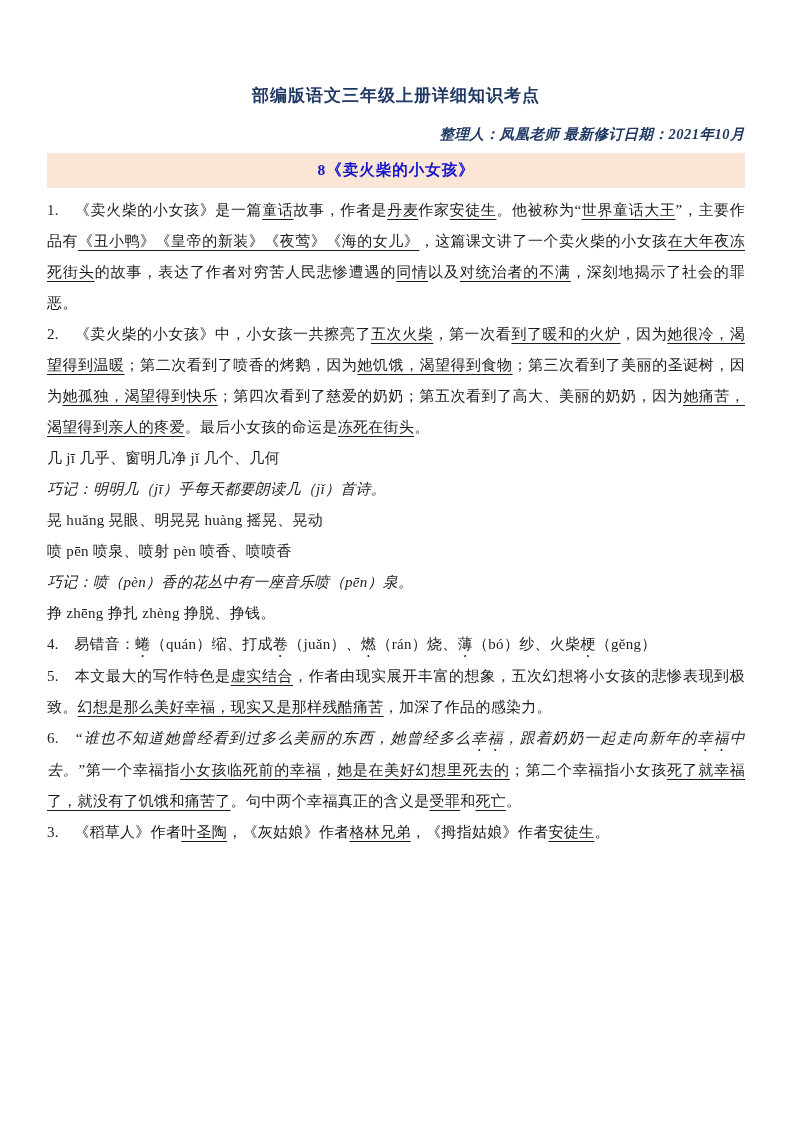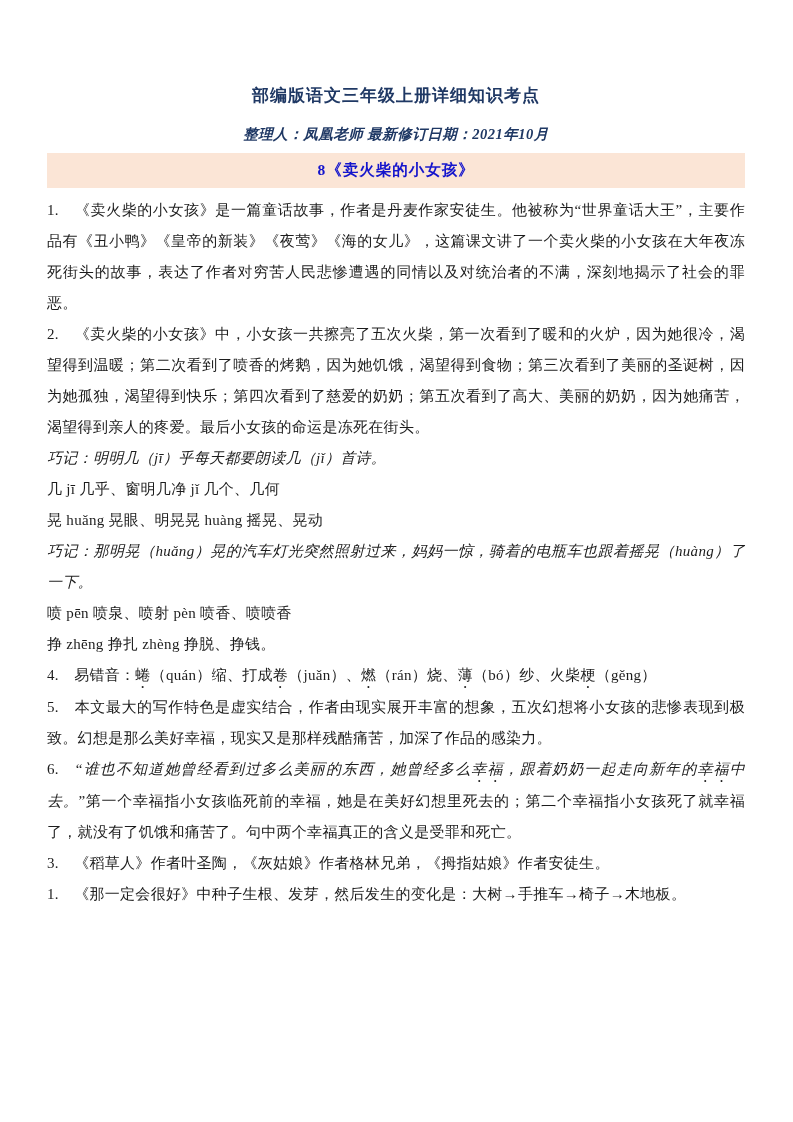--- a/index.html
+++ b/index.html
@@ -21,21 +21,21 @@
     background:#ffffff;
   }
   .doc-title{
     text-align:center;
     font-size:17px;font-weight:bold;
     color:var(--navy);
     letter-spacing:1px;
     margin-bottom:11px;
   }
   .doc-subtitle{
-    text-align:center;
+    text-align:right;
     font-size:14.5px;
     font-style:italic;
     font-weight:bold;
     color:var(--navy);
     letter-spacing:0.5px;
     margin-bottom:9px;
     margin-top:18px;
   }
   .sec-head{
     background:var(--peach);
@@ -50,20 +50,21 @@
   .para{
     font-size:15px;
     line-height:31px;
     text-align:justify;
     text-justify:inter-ideograph;
     word-break:break-all;
     letter-spacing:0.3px;
     margin:0;
   }
   .para span.u{
+    text-decoration:underline;
     text-underline-offset:4px;
     text-decoration-thickness:1px;
   }
   .para span.k{
     font-style:italic;
     font-family:"Liberation Serif","DejaVu Serif",serif;
   }
   .para span.d{
     -webkit-text-emphasis:filled dot;
     -webkit-text-emphasis-position:under right;
@@ -76,31 +77,28 @@
 
 <div class="page">
   <h1 class="doc-title">部编版语文三年级上册详细知识考点</h1>
   <div class="doc-subtitle">整理人：凤凰老师 最新修订日期：2021年10月</div>
 
   <section>
     <div class="sec-head">8《卖火柴的小女孩》</div>
     <div class="paras">
         <p class="para"><span>1.　《卖火柴的小女孩》是一篇</span><span class="u">童话</span><span>故事，作者是</span><span class="u">丹麦</span><span>作家</span><span class="u">安徒生</span><span>。他被称为“</span><span class="u">世界童话大王</span><span>”，主要作品有</span><span class="u">《丑小鸭》《皇帝的新装》《夜莺》《海的女儿》</span><span>，这篇课文讲了一个卖火柴的小女孩</span><span class="u">在大年夜冻死街头</span><span>的故事，表达了作者对穷苦人民悲惨遭遇的</span><span class="u">同情</span><span>以及</span><span class="u">对统治者的不满</span><span>，深刻地揭示了社会的罪恶。</span></p>
         <p class="para"><span>2.　《卖火柴的小女孩》中，小女孩一共擦亮了</span><span class="u">五次火柴</span><span>，第一次看</span><span class="u">到了暖和的火炉</span><span>，因为</span><span class="u">她很冷，渴望得到温暖</span><span>；第二次看到了喷香的烤鹅，因为</span><span class="u">她饥饿，渴望得到食物</span><span>；第三次看到了美丽的圣诞树，因为</span><span class="u">她孤独，渴望得到快乐</span><span>；第四次看到了慈爱的奶奶；第五次看到了高大、美丽的奶奶，因为</span><span class="u">她痛苦，渴望得到亲人的疼爱</span><span>。最后小女孩的命运是</span><span class="u">冻死在街头</span><span>。</span></p>
+        <p class="para"><span>几 jī 几乎、窗明几净 jǐ 几个、几何</span></p>
         <p class="para"><span class="k">巧记：明明几（jī）乎每天都要朗读几（jǐ）首诗。</span></p>
-        <p class="para"><span>几 jī 几乎、窗明几净 jǐ 几个、几何</span></p>
         <p class="para"><span>晃 huǎng 晃眼、明晃晃 huàng 摇晃、晃动</span></p>
-        <p class="para"><span class="k">巧记：那明晃（huǎng）晃的汽车灯光突然照射过来，妈妈一惊，骑着的电瓶车也跟着摇晃（huàng）了一下。</span></p>
         <p class="para"><span>喷 pēn 喷泉、喷射 pèn 喷香、喷喷香</span></p>
+        <p class="para"><span class="k">巧记：喷（pèn）香的花丛中有一座音乐喷（pēn）泉。</span></p>
         <p class="para"><span>挣 zhēng 挣扎 zhèng 挣脱、挣钱。</span></p>
         <p class="para"><span>4.　易错音：</span><span class="d">蜷</span><span>（quán）缩、打成</span><span class="d">卷</span><span>（juǎn）、</span><span class="d">燃</span><span>（rán）烧、</span><span class="d">薄</span><span>（bó）纱、火柴</span><span class="d">梗</span><span>（gěng）</span></p>
         <p class="para"><span>5.　本文最大的写作特色是</span><span class="u">虚实结合</span><span>，作者由现实展开丰富的想象，五次幻想将小女孩的悲惨表现到极致。</span><span class="u">幻想是那么美好幸福，现实又是那样残酷痛苦</span><span>，加深了作品的感染力。</span></p>
         <p class="para"><span>6.　“</span><span class="k">谁也不知道她曾经看到过多么美丽的东西，她曾经多么</span><span class="k d">幸福</span><span class="k">，跟着奶奶一起走向新年的</span><span class="k d">幸福</span><span class="k">中去。</span><span>”第一个幸福指</span><span class="u">小女孩临死前的幸福</span><span>，</span><span class="u">她是在美好幻想里死去的</span><span>；第二个幸福指小女孩</span><span class="u">死了就幸福了，就没有了饥饿和痛苦了</span><span>。句中两个幸福真正的含义是</span><span class="u">受罪</span><span>和</span><span class="u">死亡</span><span>。</span></p>
         <p class="para"><span>3.　《稻草人》作者</span><span class="u">叶圣陶</span><span>，《灰姑娘》作者</span><span class="u">格林兄弟</span><span>，《拇指姑娘》作者</span><span class="u">安徒生</span><span>。</span></p>
       </div>
   </section>
 
   <section>
-    <div class="paras">
-        <p class="para"><span>1.　《那一定会很好》中种子生根、发芽，然后发生的变化是：</span><span class="u">大树</span><span>→</span><span class="u">手推车</span><span>→</span><span class="u">椅子</span><span>→</span><span class="u">木地板</span><span>。</span></p>
-      </div>
   </section>
 </div>
 
 </body></html>

